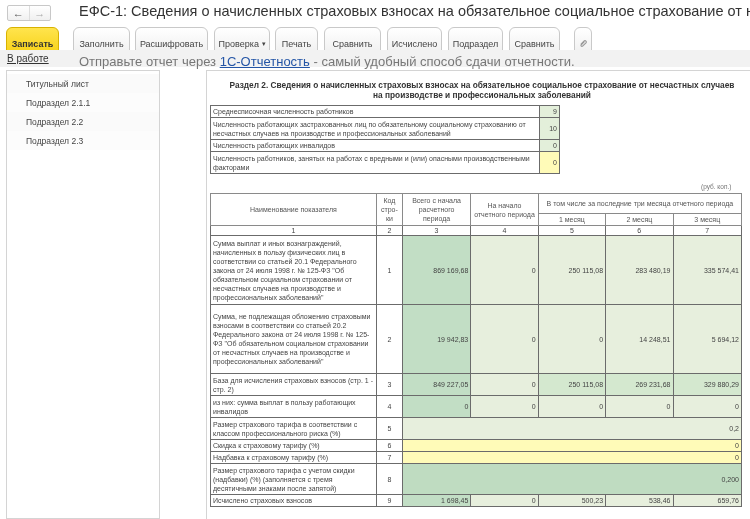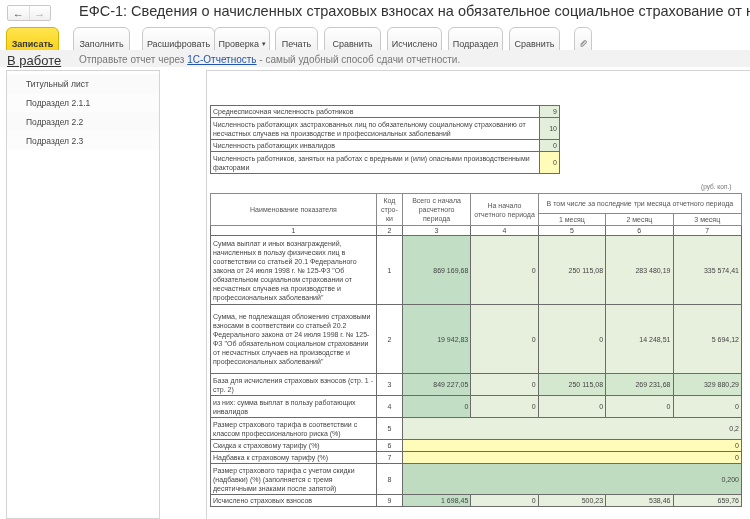--- a/index.html
+++ b/index.html
@@ -14,22 +14,22 @@
   .title { position: absolute; left: 79px; top: 3px; font-size: 14.5px; color: #333; white-space: nowrap; }
 
   
   .toolbar { position: absolute; left: 0; top: 27px; width: 750px; height: 20px; }
   .btn { position: absolute; top: 0; height: 34px; border: 1px solid #c9c9c9; border-radius: 6px; background: linear-gradient(#fff, #ececec); font-size: 9px; color: #444; display: flex; align-items: center; justify-content: center; white-space: nowrap; }
   .btn.primary { background: linear-gradient(#ffe44d, #f5cd0a); border-color: #d8b200; font-weight: bold; color: #333; }
   .btn .caret { font-size: 7px; margin-left: 3px; }
 
   
   .infobar { position: absolute; left: 0; top: 50px; width: 750px; height: 17px; background: #f2f2f2; }
-  .status-link { position: absolute; left: 7px; top: 3px; font-size: 13px; color: #333; text-decoration: underline; }
-  .info-text { position: absolute; left: 79px; top: 4px; font-size: 10px; color: #777; white-space: nowrap; }
+  .status-link { position: absolute; left: 7px; top: 3px; font-size: 10px; color: #333; text-decoration: underline; }
+  .info-text { position: absolute; left: 79px; top: 4px; font-size: 13px; color: #777; white-space: nowrap; }
   .info-text .lnk { color: #2455a6; text-decoration: underline; }
 
   
   .sidebar { position: absolute; left: 6px; top: 70px; width: 154px; height: 449px; border: 1px solid #d4d4d4; background: #fff; }
   .side-item { height: 19px; font-size: 8.5px; color: #444; padding-left: 17px; display: flex; align-items: center; background: #fafafa; }
   .side-item:nth-child(odd) { background: #fcfcfc; }
   .side-item .lbl { padding: 2px 2px; }
   .side-item.active .lbl { background: #fde28c; border-radius: 2px; }
 
   
@@ -69,21 +69,21 @@
     <div class="nav-btn fwd">
         <span>→</span>
       </div>
   </div>
   <div class="title">ЕФС-1: Сведения о начисленных страховых взносах на обязательное социальное страхование от несчастных случаев на производстве</div>
 </div>
 
 <div class="toolbar">
   <div class="btn primary" style="left:6px;width:53px;">Записать</div>
   <div class="btn" style="left:73px;width:57px;">Заполнить</div>
-  <div class="btn" style="left:142px;width:73px;">Расшифровать</div>
+  <div class="btn" style="left:135px;width:73px;">Расшифровать</div>
   <div class="btn" style="left:214px;width:56px;">
     <span>Проверка</span>
       <span class="caret">▾</span>
   </div>
   <div class="btn" style="left:275px;width:43px;">Печать</div>
   <div class="btn" style="left:324px;width:57px;">Сравнить</div>
   <div class="btn" style="left:387px;width:55px;">Исчислено</div>
   <div class="btn" style="left:448px;width:55px;">Подраздел</div>
   <div class="btn" style="left:509px;width:51px;">Сравнить</div>
   <div class="btn" style="left:574px;width:18px;">
@@ -110,20 +110,24 @@
     </div>
   <div class="side-item">
       <span class="lbl">Подраздел 2.2</span>
     </div>
   <div class="side-item">
       <span class="lbl">Подраздел 2.3</span>
     </div>
 </div>
 
 <div class="main">
+  <div class="sec-title">
+    <div>Раздел 2. Сведения о начисленных страховых взносах на обязательное социальное страхование от несчастных случаев</div>
+    <div>на производстве и профессиональных заболеваний</div>
+  </div>
 
   <table class="stats">
     <colgroup>
         <col style="width:329px">
         <col style="width:20px">
       </colgroup>
     <tbody>
         <tr>
       <td style="height:11px">Среднесписочная численность работников</td>
       <td class="val">9</td>

